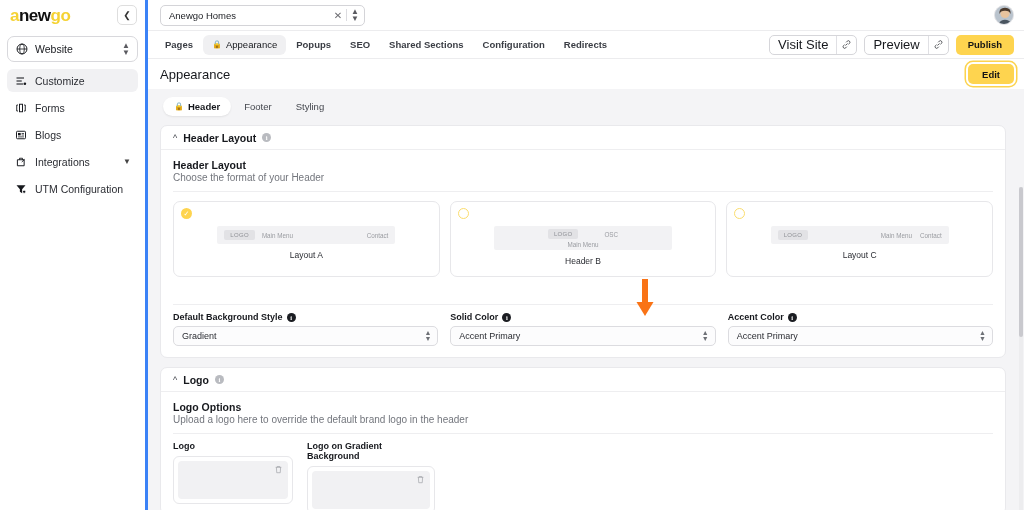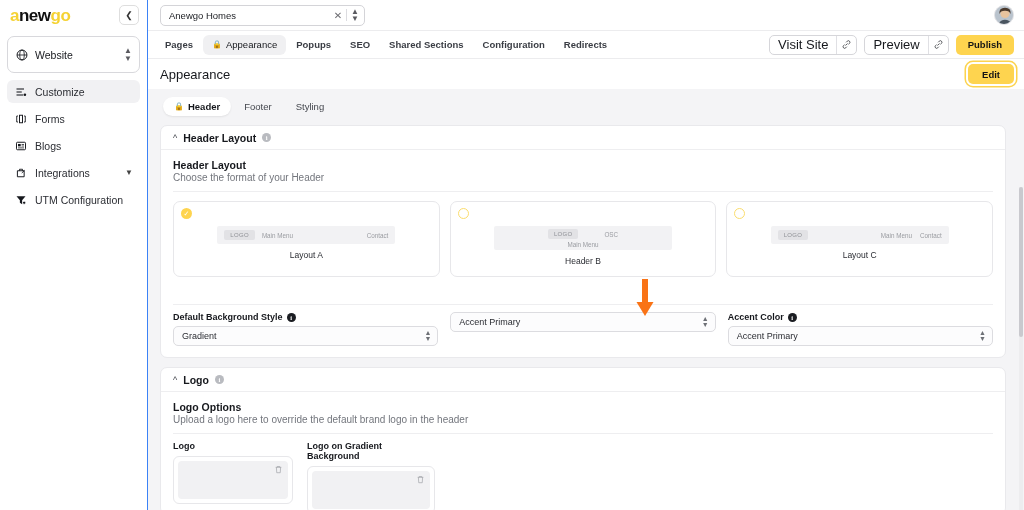--- a/index.html
+++ b/index.html
@@ -8,38 +8,38 @@
     font-family: "Liberation Sans", sans-serif;
     background: #ffffff;
     overflow: hidden;
     -webkit-font-smoothing: antialiased;
   }
   .app { width: 1024px; height: 510px; display: flex; position: relative; background:#fff; }
 
   
   .sidebar {
     width: 148px; height: 510px; background: #ffffff;
-    border-right: 1px solid #3b82f6; flex: 0 0 148px;
+    border-right: 3px solid #3b82f6; flex: 0 0 148px;
     display: flex; flex-direction: column;
   }
   .sb-top {
     height: 30px; display: flex; align-items: center; justify-content: space-between;
     padding: 0 8px 0 10px;
   }
   .logo { font-size: 17px; font-weight: 700; letter-spacing: -0.5px; line-height: 1; }
   .logo .y { color: #f5d233; }
   .logo .k { color: #111; }
   .collapse-btn {
     width: 20px; height: 20px; border: 1px solid #dedede; border-radius: 5px;
     background: #fff; display: flex; align-items: center; justify-content: center;
     font-size: 9px; color: #333;
   }
   .sb-body { padding: 6px 7px 0 7px; }
   .site-select {
-    height: 37px; border: 1px solid #d8d8dc; border-radius: 7px; background: #fff;
+    height: 26px; border: 1px solid #d8d8dc; border-radius: 7px; background: #fff;
     display: flex; align-items: center; gap: 7px; padding: 0 7px; margin-bottom: 7px;
   }
   .site-select .lbl { font-size: 10.5px; color: #16181d; flex: 1; }
   .nav-item {
     height: 23px; display: flex; align-items: center; gap: 8px;
     padding: 0 7px; border-radius: 6px; margin-bottom: 4px;
     font-size: 10.5px; color: #2b2d33;
   }
   .nav-item.active { background: #f1f1f3; font-weight: 500; }
   .nav-ico { width: 13px; height: 13px; display:flex; align-items:center; justify-content:center; flex:0 0 13px; }
@@ -442,20 +442,24 @@
             <div class="field-label">
               <span>Default Background Style</span>
               <span class="info-ico dark">i</span>
             </div>
             <div class="select">
               <span class="v">Gradient</span>
               <span class="ar">▲<br>▼</span>
             </div>
           </div>
           <div class="field">
+            <div class="field-label">
+              <span>Solid Color</span>
+              <span class="info-ico dark">i</span>
+            </div>
             <div class="select">
               <span class="v">Accent Primary</span>
               <span class="ar">▲<br>▼</span>
             </div>
           </div>
           <div class="field">
             <div class="field-label">
               <span>Accent Color</span>
               <span class="info-ico dark">i</span>
             </div>

